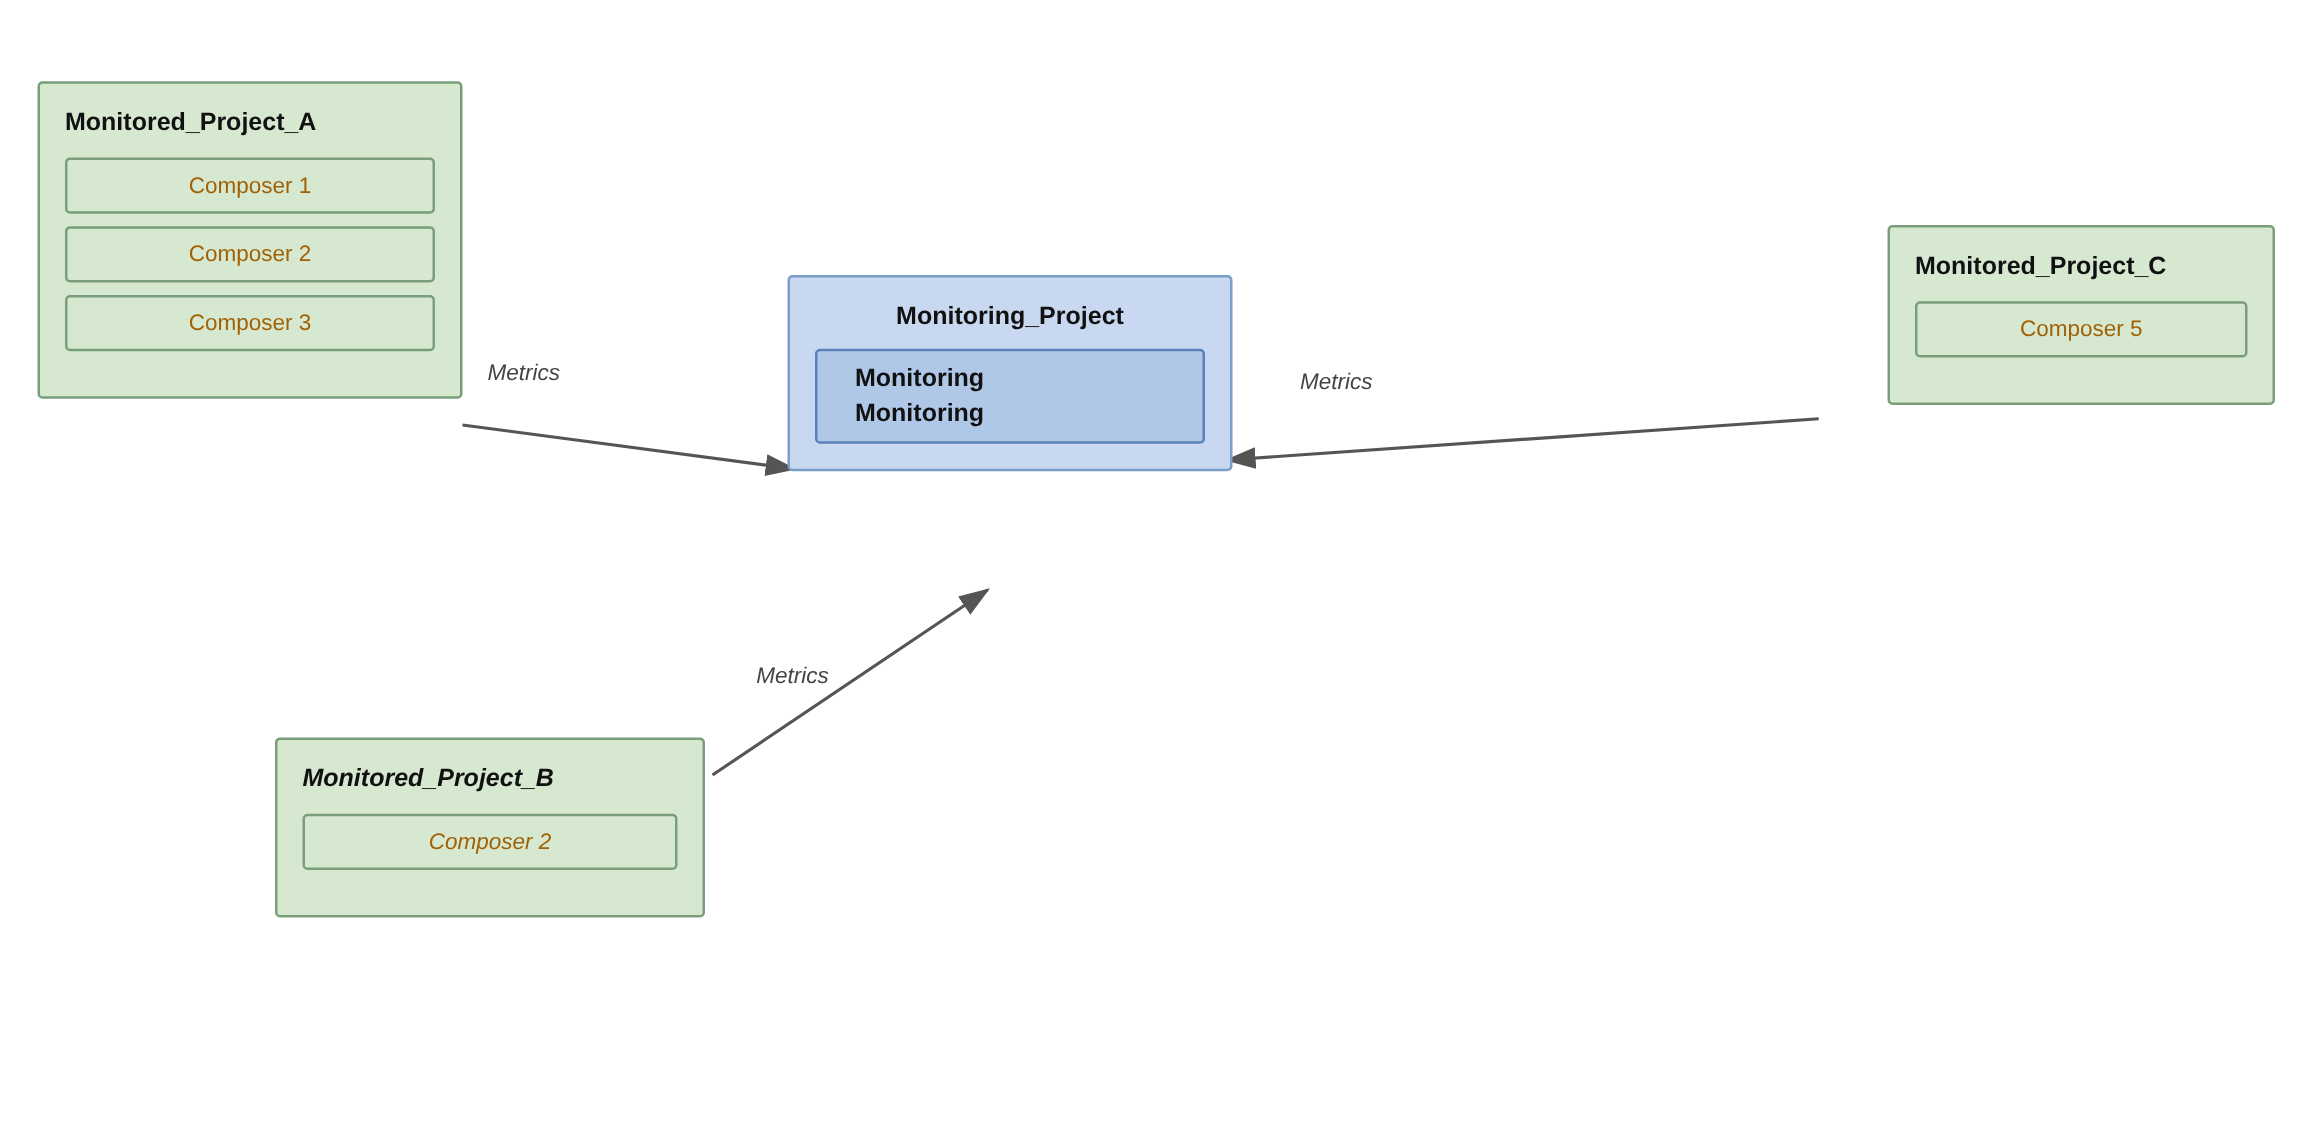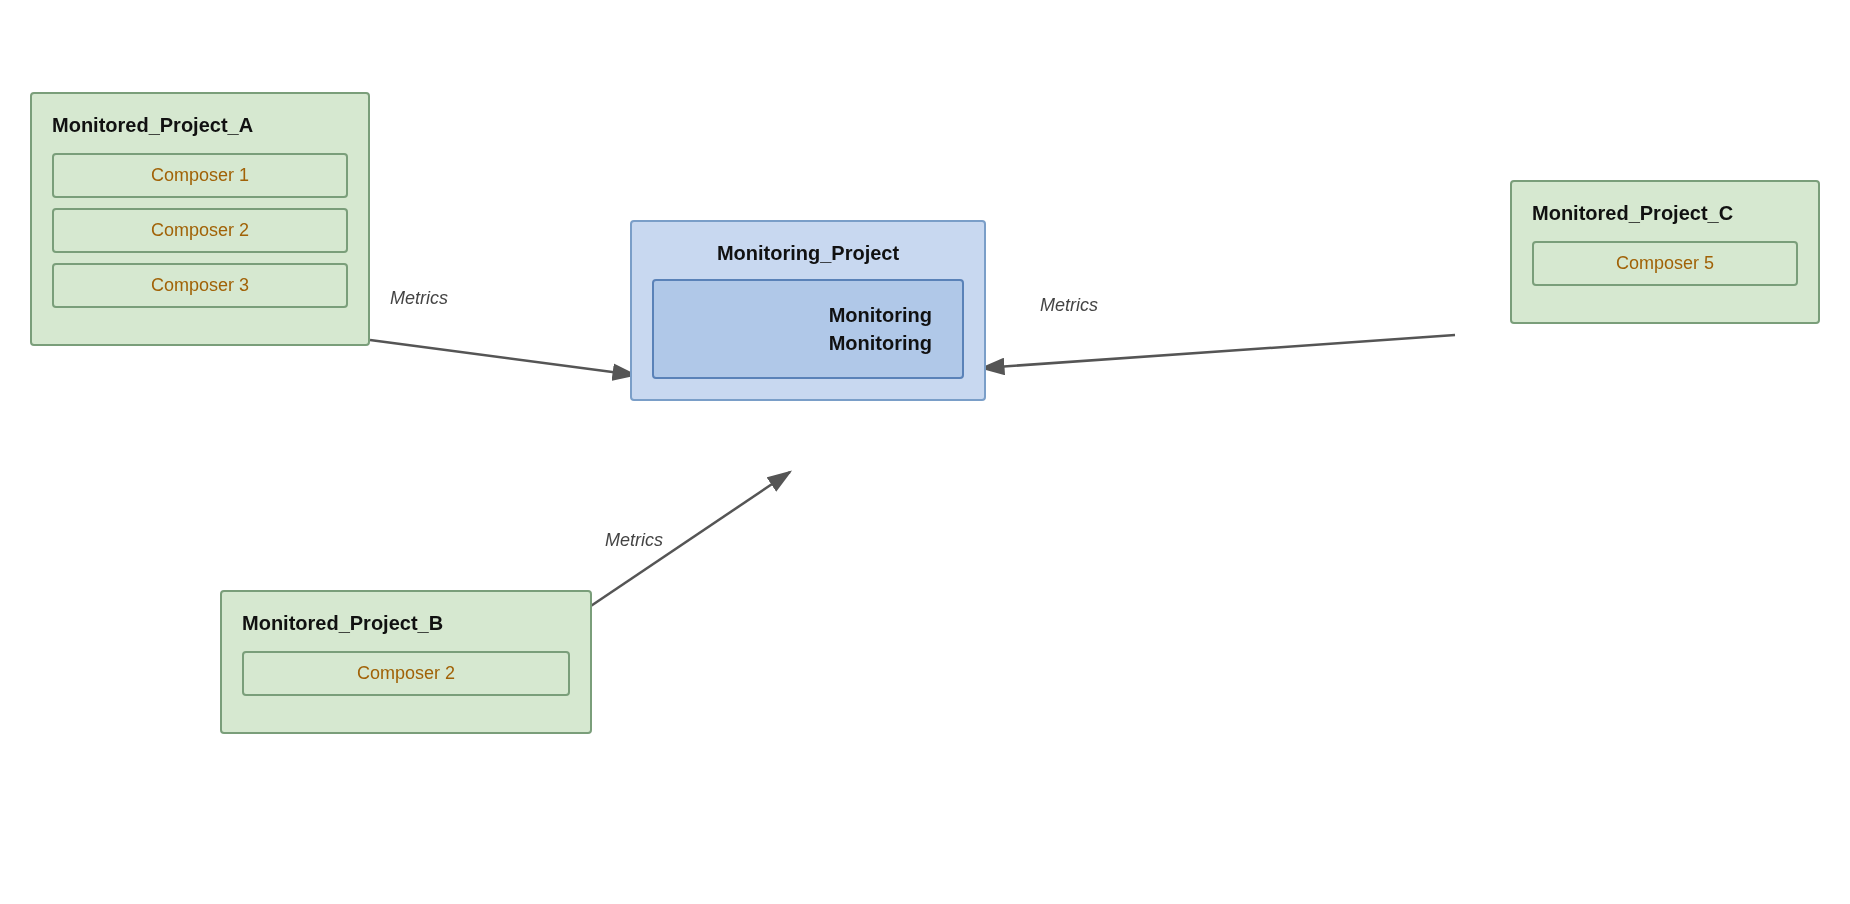--- a/index.html
+++ b/index.html
@@ -65,22 +65,22 @@
       font-size: 20px;
       color: #111;
       margin-bottom: 14px;
       text-align: center;
     }
 
     .dashboard-box {
       border: 2px solid #5a82b8;
       background: #b0c8e8;
       border-radius: 4px;
-      padding: 20px 30px;
-      text-align: right;
+      padding: 8px 30px;
+      text-align: left;
       font-size: 20px;
       font-weight: bold;
       color: #111;
       line-height: 1.4;
     }
 
     
     .arrow-label {
       position: absolute;
       font-style: italic;
@@ -110,21 +110,21 @@
       </marker>
     </defs>
 
     <line x1="370" y1="340" x2="635" y2="375" stroke="#555" stroke-width="2.5" marker-end="url(#arrowhead)"></line>
 
     <line x1="1455" y1="335" x2="982" y2="368" stroke="#555" stroke-width="2.5" marker-end="url(#arrowhead)"></line>
 
     <line x1="570" y1="620" x2="790" y2="472" stroke="#555" stroke-width="2.5" marker-end="url(#arrowhead)"></line>
   </svg>
 
-  <div class="project-box" style="left: 30px; top: 92px; width: 340px;">
+  <div class="project-box" style="left: 30px; top: 65px; width: 340px;">
     <div class="project-title">Monitored_Project_A</div>
     <div class="composer-item">Composer 1</div>
     <div class="composer-item">Composer 2</div>
     <div class="composer-item">Composer 3</div>
   </div>
 
   <div class="arrow-label" style="left: 390px; top: 288px;">Metrics</div>
 
   <div class="monitoring-project-box" style="left: 630px; top: 220px; width: 356px;">
     <div class="monitoring-project-title">Monitoring_Project</div>
@@ -136,18 +136,18 @@
 
   <div class="arrow-label" style="left: 1040px; top: 295px;">Metrics</div>
 
   <div class="project-box" style="right: 30px; top: 180px; width: 310px;">
     <div class="project-title">Monitored_Project_C</div>
     <div class="composer-item">Composer 5</div>
   </div>
 
   <div class="arrow-label" style="left: 605px; top: 530px;">Metrics</div>
 
-  <div class="project-box" style="left: 220px; top: 590px; width: 372px;">
+  <div class="project-box" style="left: 220px; top: 590px; width: 344px; font-style: italic;">
     <div class="project-title">Monitored_Project_B</div>
     <div class="composer-item">Composer 2</div>
   </div>
 
 </div>
 
 </body></html>

